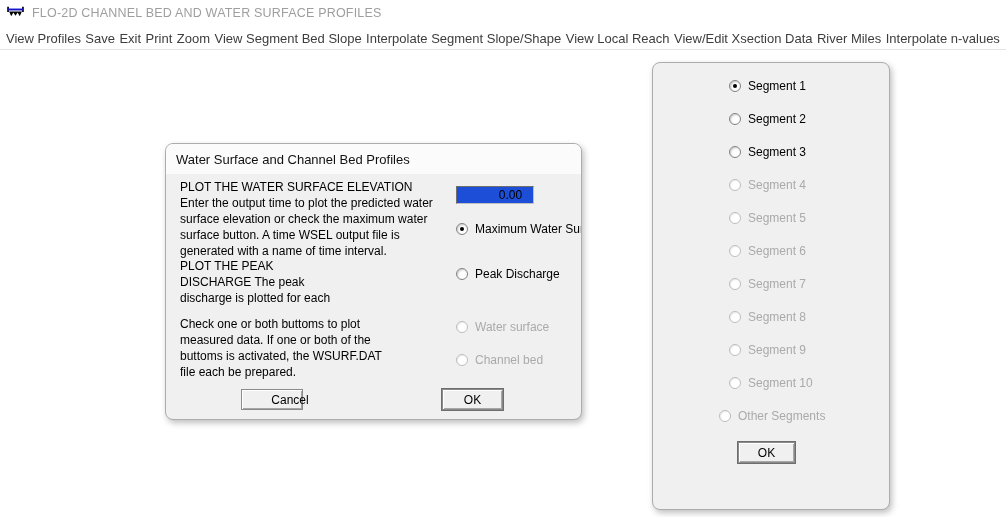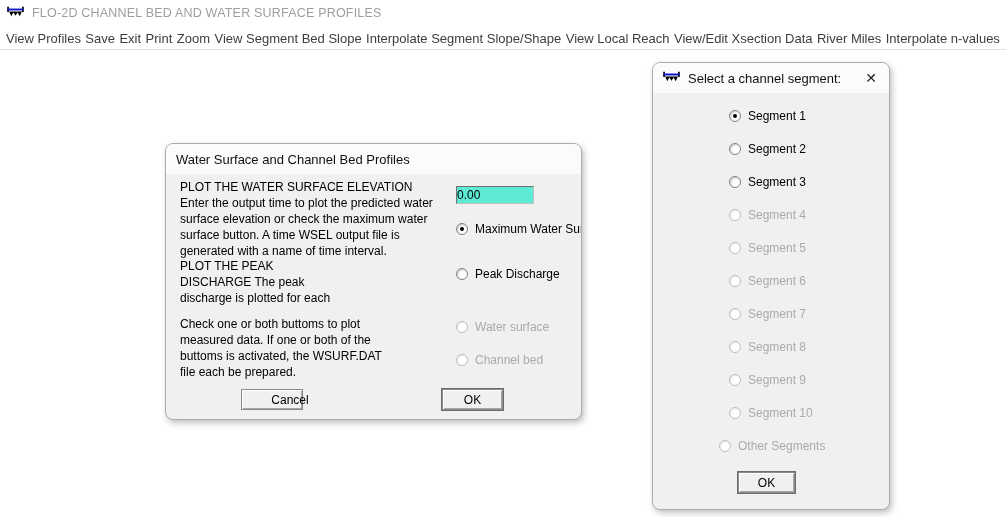--- a/index.html
+++ b/index.html
@@ -24,21 +24,21 @@
 
   
   #profiles-dialog { left:165px; top:143px; width:417px; height:277px; }
   .pd-body { position:relative; width:100%; height:247px; }
   .pd-text { position:absolute; left:14px; width:272px; font-size:12px; line-height:16px; color:#000; white-space:pre-line; }
   .pd-heading { font-size:12px; line-height:16px; color:#000; }
   #pd-block1 { top:5px; }
   #pd-block2 { top:84px; }
   #pd-block3 { top:142px; }
 
-  .time-input { position:absolute; left:290px; top:12px; width:78px; height:18px; background:#5eead4; border:1px solid; border-color:#6f6f6f #bfbfbf #bfbfbf #6f6f6f; text-align:left; padding-right:4px; font-family:"Liberation Sans", sans-serif; font-size:12px; color:#000; }
+  .time-input { position:absolute; left:290px; top:12px; width:78px; height:18px; background:#1d4ed8; border:1px solid; border-color:#6f6f6f #bfbfbf #bfbfbf #6f6f6f; text-align:center; padding-right:4px; font-family:"Liberation Sans", sans-serif; font-size:12px; color:#000;padding-left:35px; }
 
   .radio-row { position:absolute; left:290px; display:flex; align-items:center; height:14px; }
   .radio { width:12px; height:12px; border-radius:50%; background:#fff; border:1px solid #828282; box-shadow:inset 1px 1px 2px rgba(0,0,0,0.22); position:relative; flex:none; }
   .radio.checked::after { content:""; position:absolute; left:3px; top:3px; width:4px; height:4px; border-radius:50%; background:#000; }
   .radio-label { margin-left:7px; font-size:12px; color:#000; white-space:nowrap; }
   .disabled .radio { border-color:#bdbdbd; box-shadow:inset 1px 1px 1px rgba(0,0,0,0.08); }
   .disabled .radio-label { color:#aaaaaa; }
   #pd-radio-max { top:48px; }
   #pd-radio-peak { top:93px; }
   #pd-radio-wsurf { top:146px; }
@@ -125,29 +125,20 @@
         <span class="radio"></span>
         <span class="radio-label">Channel bed</span>
       </div>
 
       <button class="btn" id="pd-cancel">Cancel</button>
       <button class="btn default" id="pd-ok">OK</button>
     </div>
   </div>
 
   <div class="dialog" id="segment-dialog">
-    <div class="dialog-titlebar">
-      <svg class="dlg-icon" viewBox="0 0 16 13">
-        <path d="M2,5 L4,9.5 L6,6 L8,9 L10,6 L12,9.5 L14,5 Z" fill="#000"></path>
-        <path d="M1,0.5 L1,5.5 M15,0.5 L15,5.5" stroke="#000" stroke-width="1.6" fill="none"></path>
-        <path d="M0.5,3.2 L15.5,3.2" stroke="#1414c8" stroke-width="1.8" fill="none"></path>
-      </svg>
-      <span class="dialog-title">Select a channel segment:</span>
-      <span class="close-btn">✕</span>
-    </div>
     <div class="seg-body">
       <div class="seg-row">
         <span class="radio checked"></span>
         <span class="radio-label">Segment 1</span>
       </div>
       <div class="seg-row">
         <span class="radio"></span>
         <span class="radio-label">Segment 2</span>
       </div>
       <div class="seg-row">

